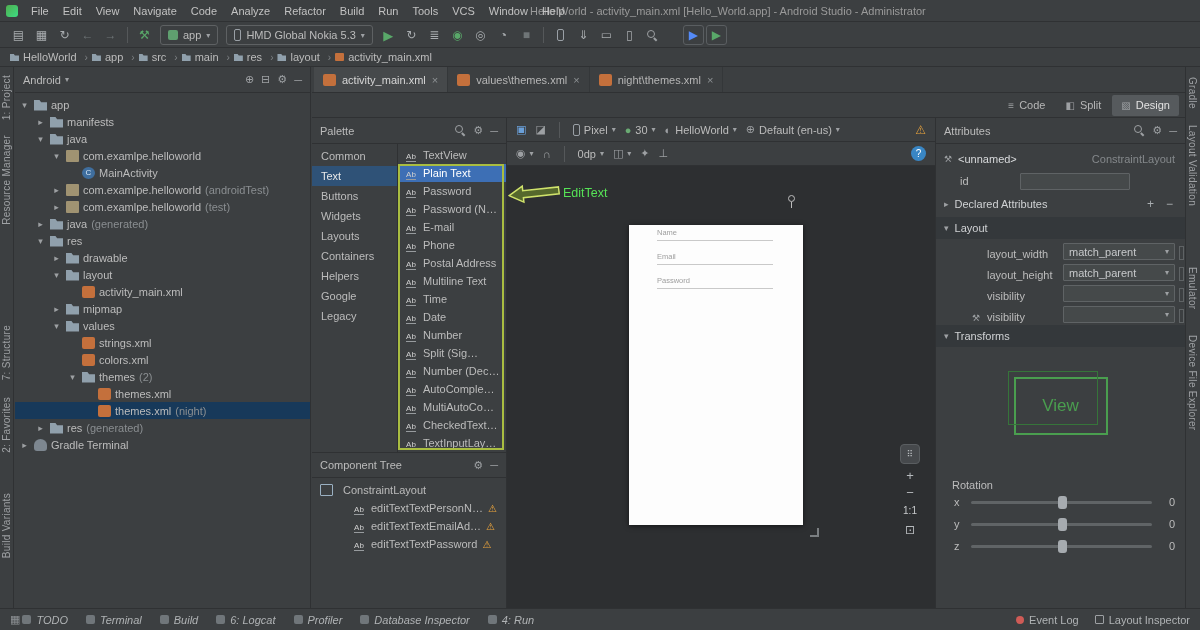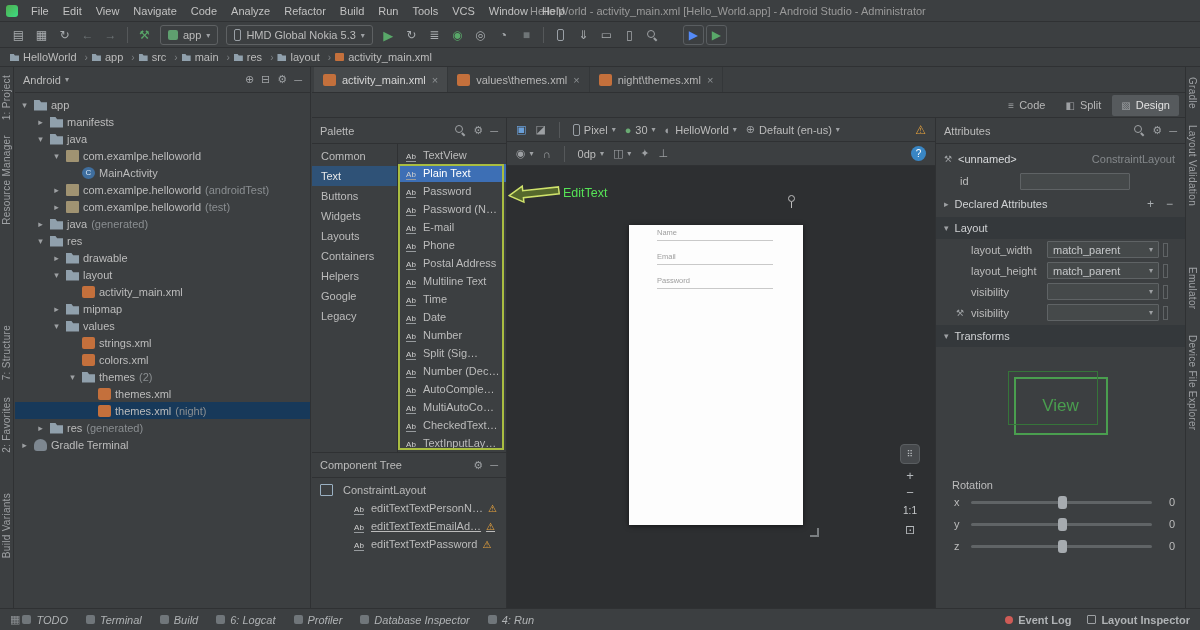--- a/index.html
+++ b/index.html
@@ -137,21 +137,21 @@
   .attr-top { height: 20px; display: flex; align-items: center; gap: 6px; padding: 0 10px 0 8px; }
   .attr-name { color: #d8dadc; }
   .attr-type { color: #84888b; }
   .attr-id { height: 24px; display: flex; align-items: center; padding-left: 24px; }
   .attr-id-label { width: 60px; color: #bcbcbc; }
   .id-input { width: 110px; height: 17px; background: #45494a; border: 1px solid #5f6365; border-radius: 1px; }
   .attr-sec { height: 22px; display: flex; align-items: center; gap: 6px; color: #d0d2d4; padding-left: 8px; }
   .attr-sec.full { background: #34383b; margin-top: 2px; }
   .sec-arrow { font-size: 9px; color: #9da0a3; }
   .sec-actions { margin-left: auto; display: flex; gap: 12px; padding-right: 12px; color: #a9adb0; font-size: 12px; }
-  .attr-row { height: 21px; display: flex; align-items: center; padding-left: 20px; }
+  .attr-row { height: 21px; display: flex; align-items: flex-end; padding-left: 4px; margin-left: 32px; }
   .attr-prefix { width: 15px; font-size: 9px; color: #9da0a3; }
   .attr-label { width: 76px; color: #bcbcbc; }
   .attr-combo { width: 112px; height: 17px; border: 1px solid #5f6365; background: #45494a; display: flex; align-items: center; padding: 0 5px; border-radius: 1px; }
   .attr-combo .val { flex: 1; color: #c7c9cb; }
   .attr-flag { width: 5px; height: 14px; border: 1px solid #5f6365; margin-left: 4px; }
   .view-box { margin: 30px auto 0; width: 94px; height: 58px; border: 2px solid #4a9e4f; position: relative; display: flex; align-items: center; justify-content: center; color: #4a9e4f; font-size: 17px; }
   .view-box::before { content: ""; position: absolute; left: -8px; top: -8px; right: 8px; bottom: 8px; border: 1px solid #36743a; }
   .rot-label { margin-top: 44px; padding-left: 16px; color: #bcbcbc; }
   .rot-row { height: 22px; display: flex; align-items: center; gap: 9px; padding: 0 10px 0 18px; }
   .rot-axis { width: 8px; color: #bcbcbc; }
@@ -161,21 +161,21 @@
 
   .editor-status { height: 16px; flex: none; margin-right: 250px; background: #313335; border-top: 1px solid #2f3133; display: flex; align-items: center; padding-left: 58px; color: #b0b3b5; }
 
   
   .statusbar { position: absolute; left: 0; right: 0; bottom: 0; height: 22px; border-top: 1px solid #2f3133; display: flex; align-items: center; padding: 0 10px; color: #b0b3b5; }
   .sb-left { display: flex; align-items: center; gap: 18px; font-style: italic; }
   .sb-grid { color: #8d9194; font-size: 11px; margin-right: 2px; }
   .sb-item { display: flex; align-items: center; gap: 5px; }
   .sb-item::before { content: ""; width: 9px; height: 9px; background: #70767a; border-radius: 2px; }
   .sb-right { margin-left: auto; display: flex; align-items: center; gap: 16px; }
-  .sb-ritem { display: flex; align-items: center; gap: 5px; font-weight: bold; }
+  .sb-ritem { display: flex; align-items: center; gap: 5px; }
   .sb-dot { width: 8px; height: 8px; border-radius: 50%; background: #cf5b56; }
   .sb-chip { width: 9px; height: 9px; border: 1px solid #9da0a3; border-radius: 1px; }
 
   
   .annotation-arrow { position: absolute; left: 508px; top: 183px; transform: rotate(-6deg); z-index: 5; }
   .annotation-text { position: absolute; left: 563px; top: 186px; color: #56e356; font-size: 12.5px; z-index: 5; }
 </style>
 </head>
 <body>
 
@@ -626,21 +626,21 @@
               <span class="ct-warn"></span>
             </div>
 
             <div class="ct-row" style="padding-left: 22px;">
               <span class="ticon"></span>
               <span class="ab-slot ab"></span>
               <span>editTextTextPersonN…</span>
               <span class="ct-warn">⚠</span>
             </div>
 
-            <div class="ct-row" style="padding-left: 22px; text-decoration: underline;">
+            <div class="ct-row" style="padding-left: 22px;">
               <span class="ticon"></span>
               <span class="ab-slot ab"></span>
               <span>editTextTextEmailAd…</span>
               <span class="ct-warn">⚠</span>
             </div>
 
             <div class="ct-row" style="padding-left: 22px;">
               <span class="ticon"></span>
               <span class="ab-slot ab"></span>
               <span>editTextTextPassword</span>

